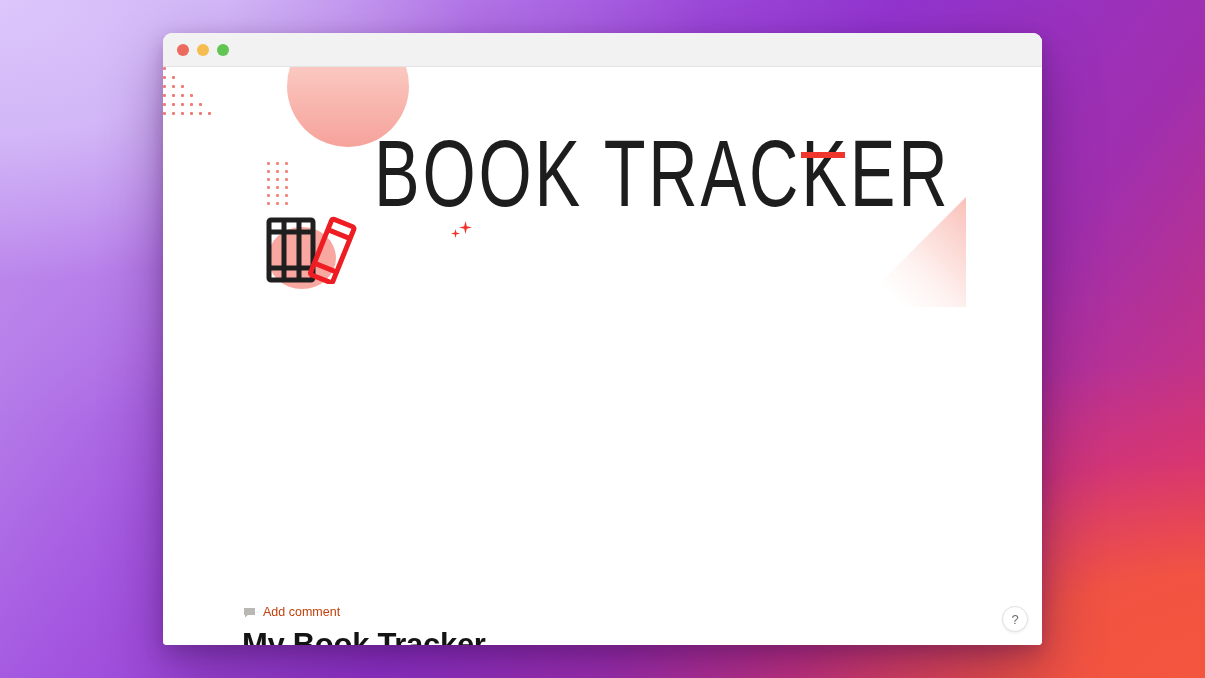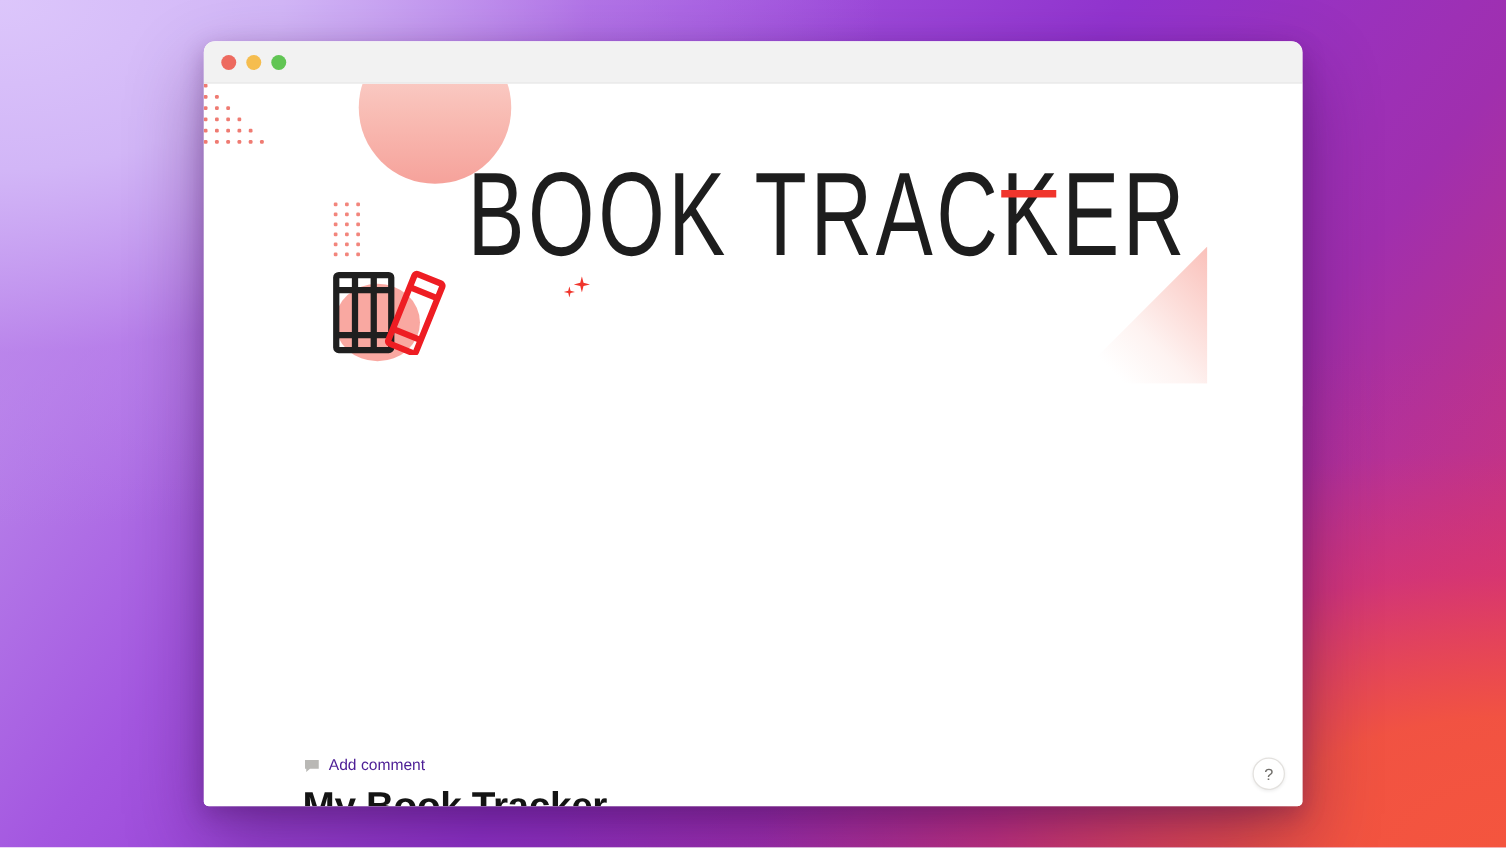--- a/index.html
+++ b/index.html
@@ -130,21 +130,21 @@
 
   
   #books-icon { position: absolute; left: 102px; top: 141px; width: 96px; height: 76px; }
 
   
   #page-body { position: relative; padding: 0 0 0 0; }
 
   .add-comment {
     position: absolute; left: 80px; top: 280px;
     display: flex; align-items: center; gap: 7px;
-    color: #4c1d95; font-size: 12.5px;
+    color: #c2410c; font-size: 12.5px;
   }
   .cmt-icon { width: 13px; height: 11px; position: relative; }
 
   #page-title {
     position: absolute; left: 79px; top: 302px;
     font-size: 31px; font-weight: bold; color: #141414;
     letter-spacing: -0.3px;
   }
 
   

